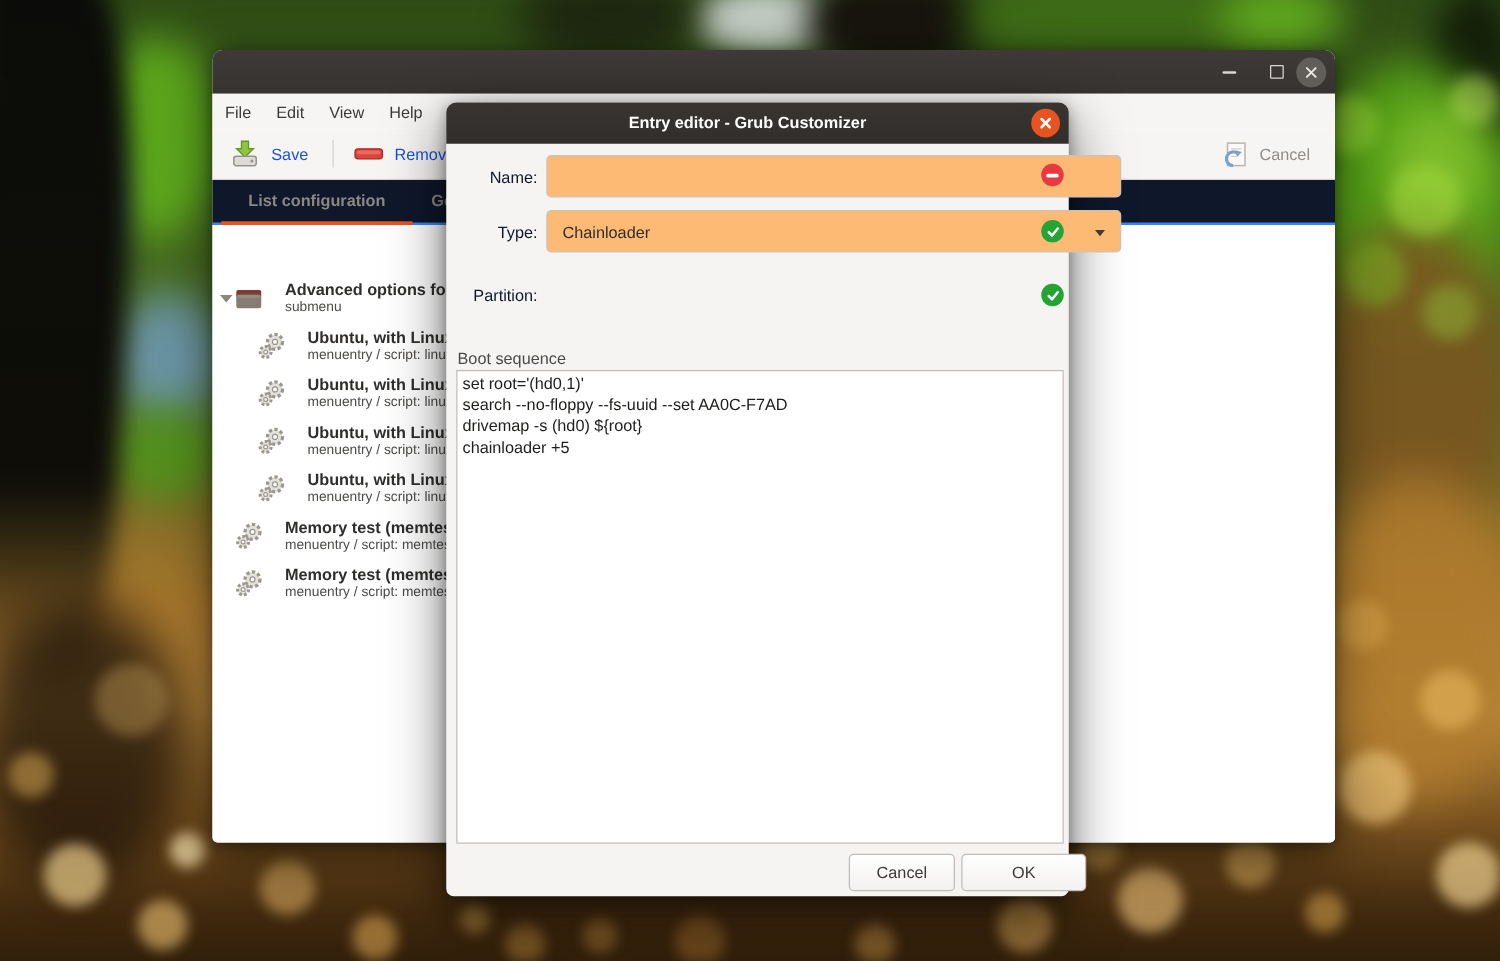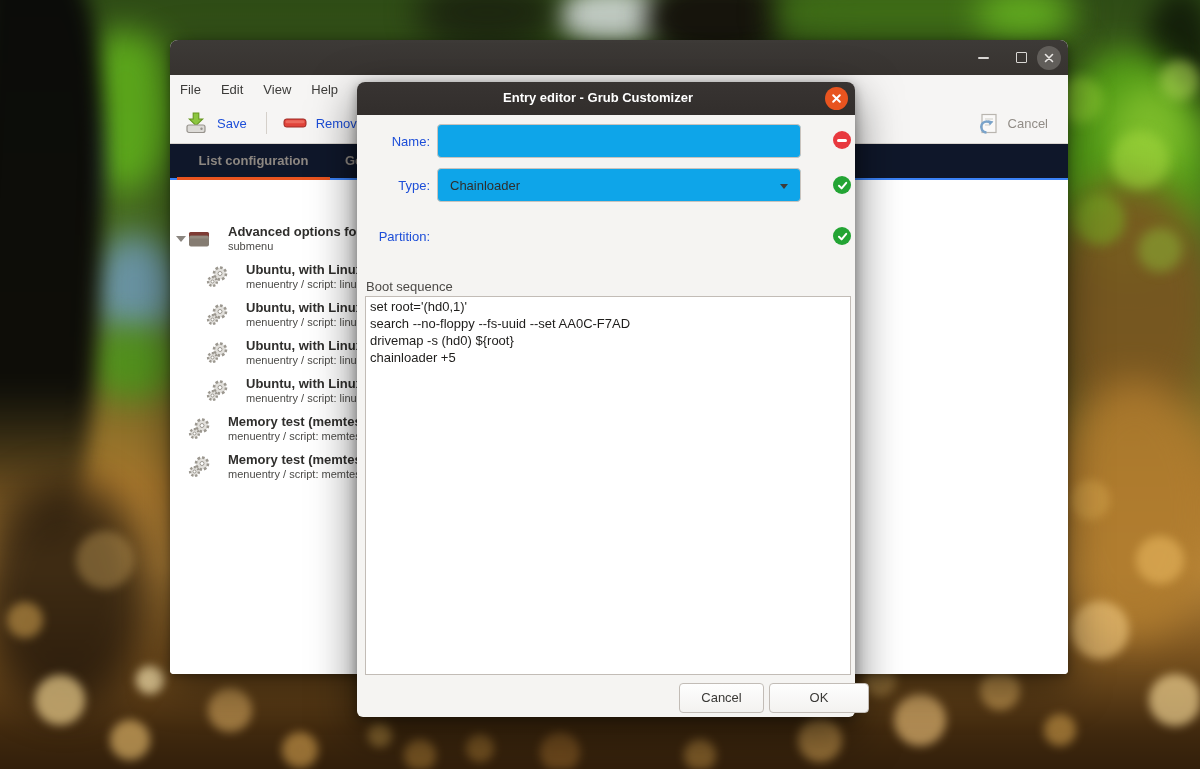--- a/index.html
+++ b/index.html
@@ -116,22 +116,22 @@
   .dlg { position:absolute; left:357px; top:82px; width:498px; height:635px;
     background:#f5f4f2; border-radius:8px 8px 6px 6px;
     box-shadow:0 16px 46px rgba(0,0,0,.55), 0 3px 12px rgba(0,0,0,.35); }
   .dlg-titlebar { position:absolute; left:0; top:0; width:100%; height:33px;
     background:linear-gradient(#383432,#322e2c); border-radius:8px 8px 0 0; }
   .dlg-title { position:absolute; left:0; right:16px; top:8px; text-align:center;
     color:#fff; font-size:13px; font-weight:bold; }
   .dlg-close { position:absolute; right:7px; top:5px; width:23px; height:23px; border-radius:50%;
     background:#e8541f; display:flex; align-items:center; justify-content:center; }
 
-  .fld-label { position:absolute; left:0; width:73px; text-align:right; font-size:13px; color:#1d4ed8; }
-  .inp { position:absolute; left:80px; width:364px; background:#0ea5e9;
+  .fld-label { position:absolute; left:0; width:73px; text-align:right; font-size:13px; color:#0f172a; }
+  .inp { position:absolute; left:80px; width:460px; background:#fdba74;
     border:1px solid #c9c3bd; border-radius:4px; }
   .name-inp { top:42px; height:34px; }
   .combo { cursor:default; }
   .combo-text { position:absolute; left:12px; font-size:13px; color:#2f2e2c; }
   .combo-arrow { position:absolute; right:12px; width:0; height:0;
     border-left:4.5px solid transparent; border-right:4.5px solid transparent; border-top:5.5px solid #3d3c3a; }
   .type-combo { top:86px; height:34px; }
   .type-combo .combo-text { top:9px; }
   .type-combo .combo-arrow { top:15px; }
   .part-combo { top:129px; height:50px; }

